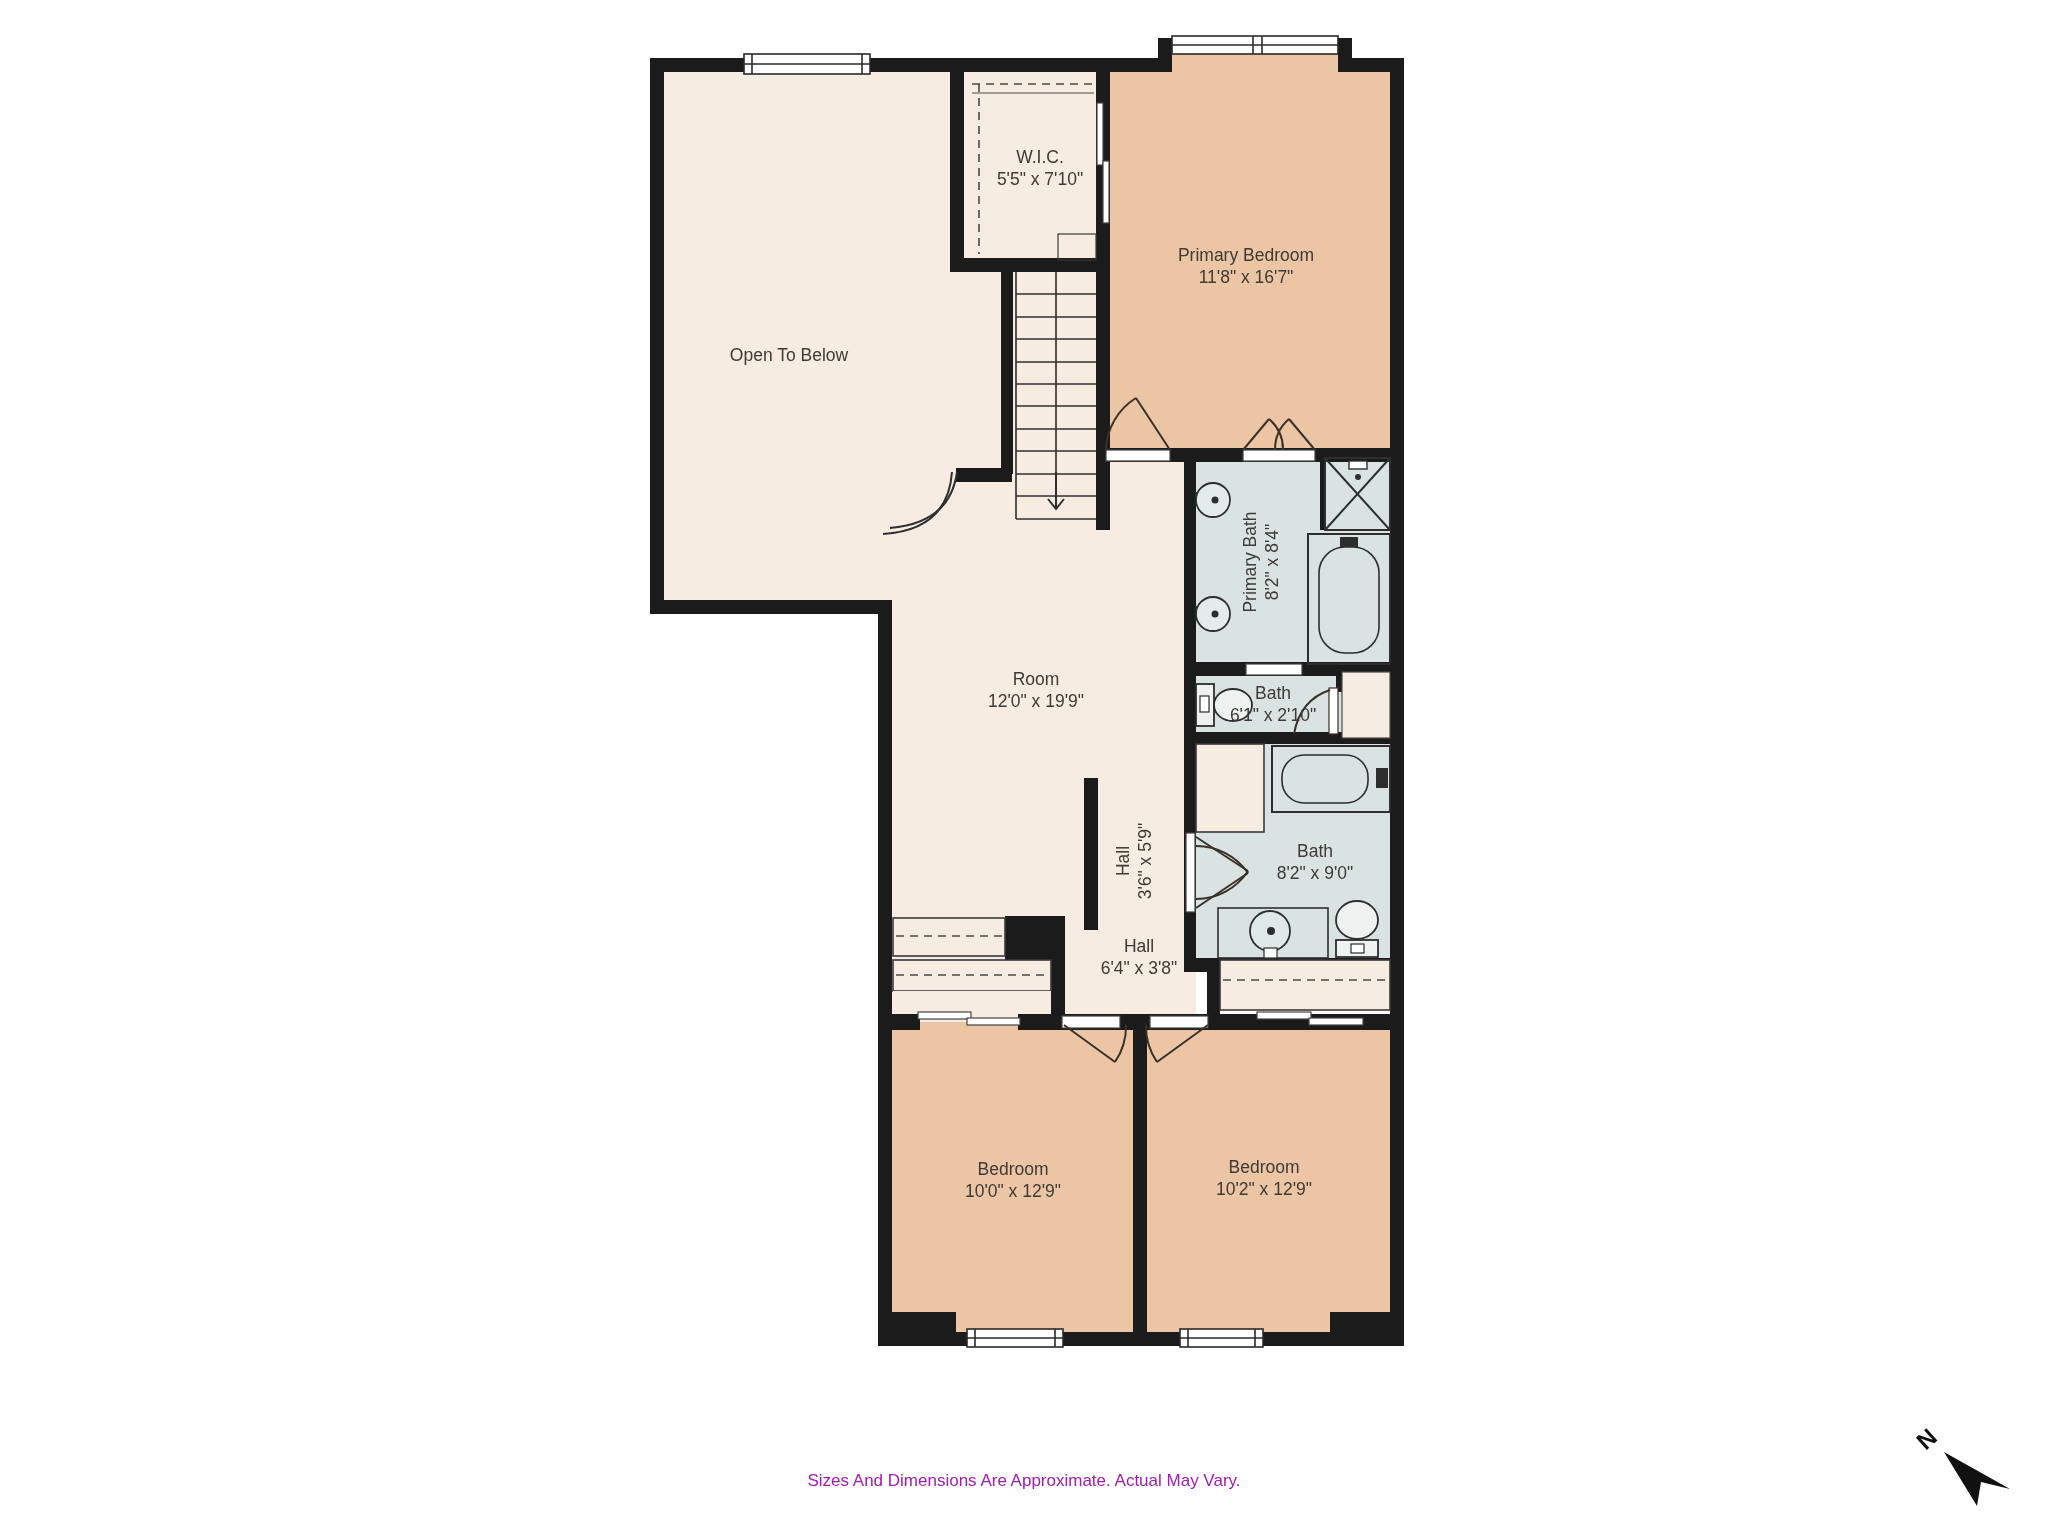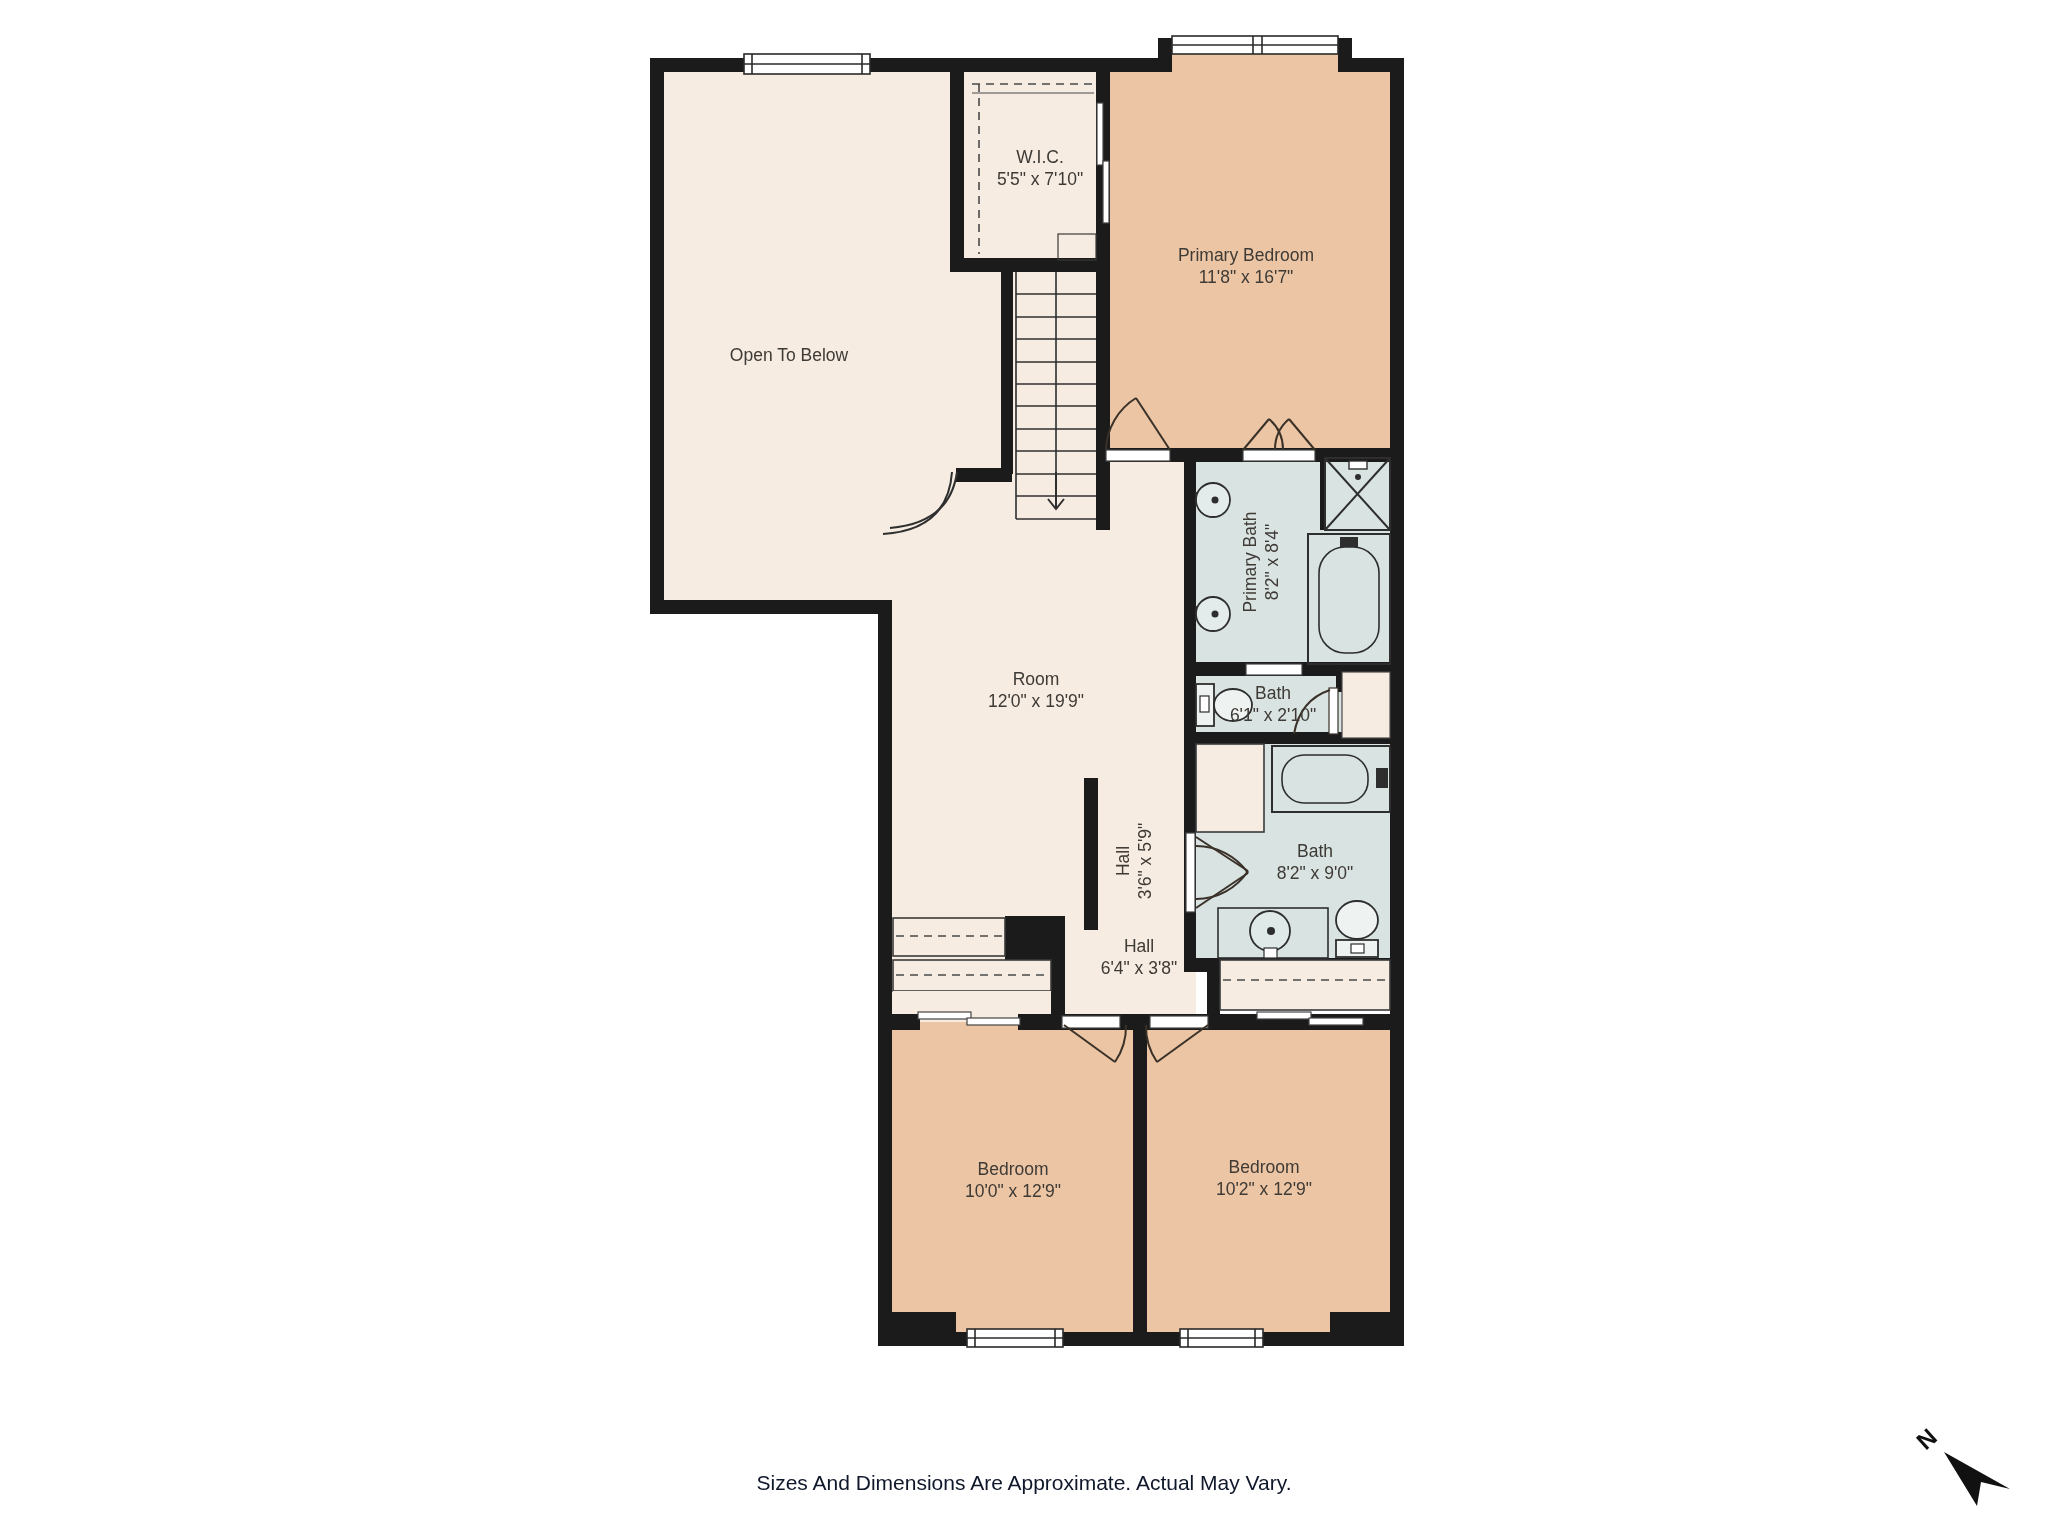--- a/index.html
+++ b/index.html
@@ -4,21 +4,21 @@
 <style>
   html,body{margin:0;padding:0;background:#fff;}
   #canvas{position:relative;width:2048px;height:1536px;background:#ffffff;
           font-family:"Liberation Sans",sans-serif;overflow:hidden;}
   #plan-svg{position:absolute;left:0;top:0;}
   .lbl{position:absolute;text-align:center;color:#3e3a35;font-size:17.5px;
        line-height:1.28;white-space:nowrap;transform:translate(-50%,-50%);}
   .lbl.rot{transform:translate(-50%,-50%) rotate(-90deg);}
   .lbl .dm{display:block;}
   .footer{position:absolute;left:0;right:0;top:1471px;text-align:center;
-          font-size:21px;color:#0f172a;}
+          font-size:17px;color:#a21caf;}
 </style>
 </head>
 <body>
 
 <div id="canvas">
 
 <svg id="plan-svg" width="2048" height="1536" viewBox="0 0 2048 1536">
 
   <g>
     <rect x="664" y="72" width="290" height="532" fill="#f6ece2"></rect>

